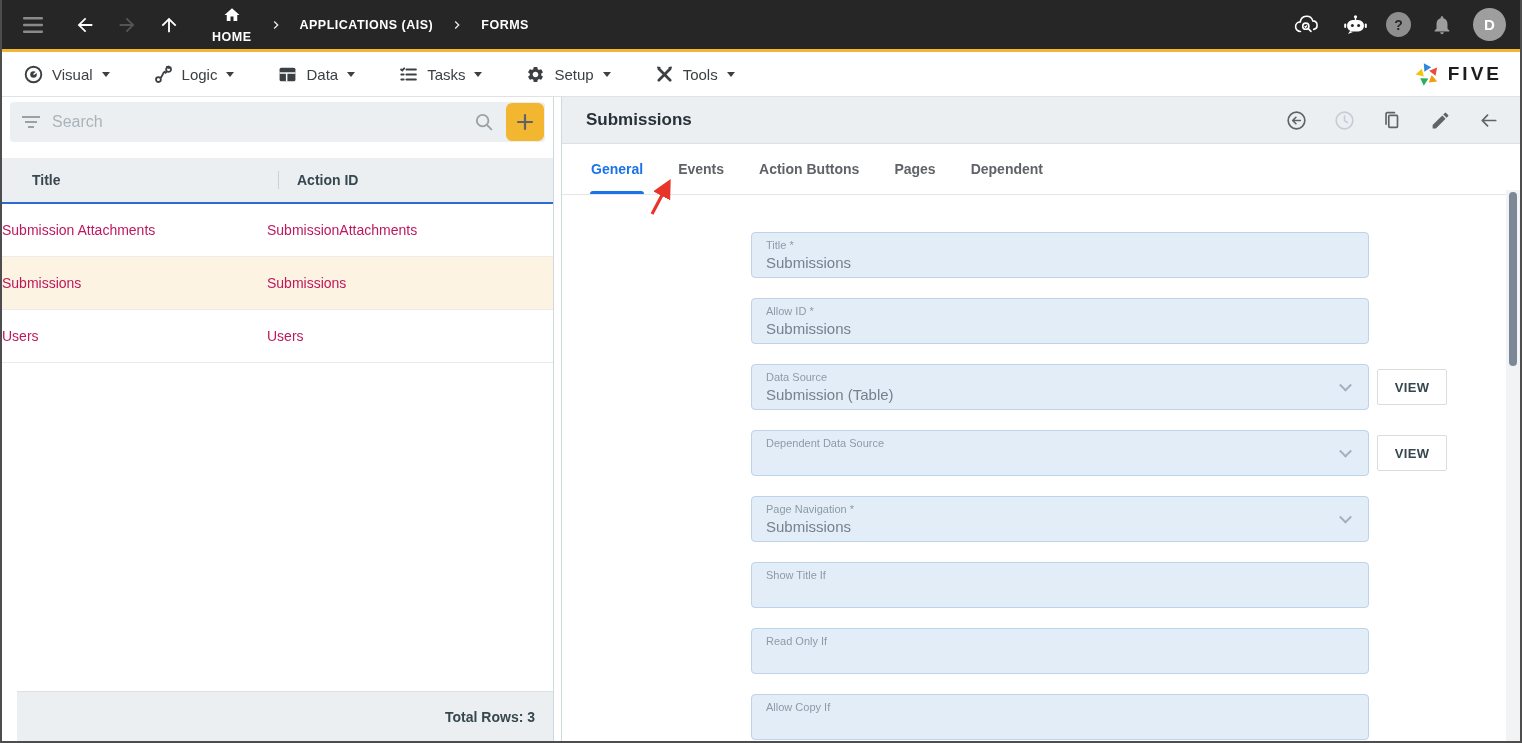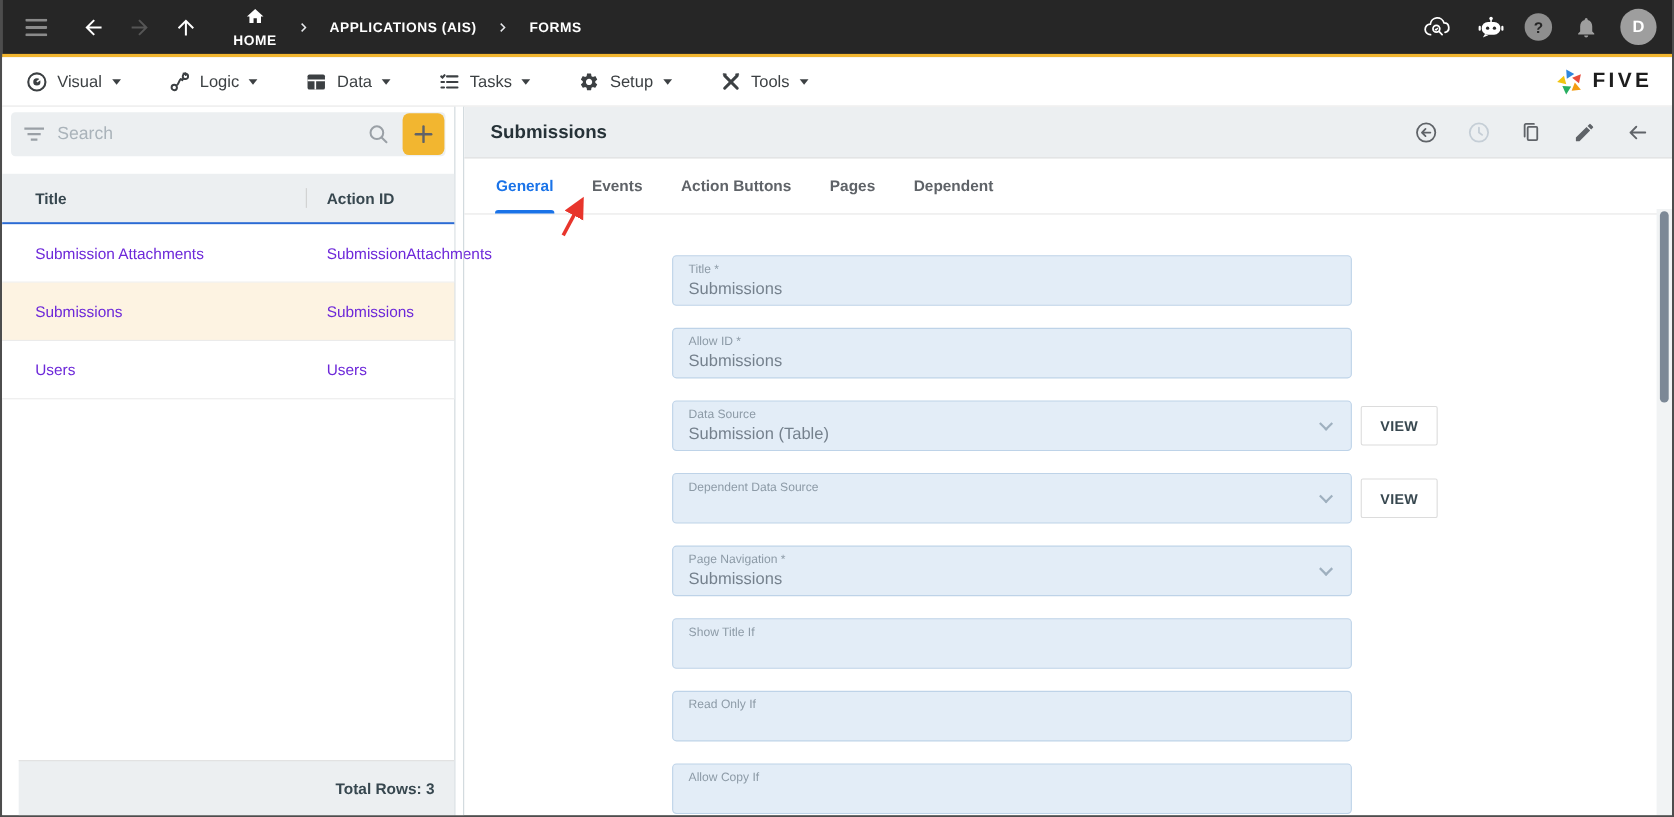--- a/index.html
+++ b/index.html
@@ -20,29 +20,29 @@
   .menubar { height:45px; background:#fff; border-bottom:1px solid #e2e2e2; display:flex; align-items:center; padding-left:22px; gap:44px; flex:0 0 auto; }
   .menu-item { display:flex; align-items:center; gap:9px; font-size:15px; color:#3c4043; cursor:pointer; }
   .caret-down { width:0; height:0; border-left:4.5px solid transparent; border-right:4.5px solid transparent; border-top:5.5px solid #3c4043; margin-top:1px; }
   .brand { margin-left:auto; margin-right:18px; display:flex; align-items:center; gap:7px; }
   .brand-word { font-weight:700; font-size:19px; letter-spacing:3px; color:#1d1d1d; }
 
   
   .main { flex:1 1 auto; display:flex; background:#fff; min-height:0; }
 
   
-  .left-panel { width:412px; border-right:1px solid #cfd8dc; position:relative; display:flex; flex-direction:column; }
+  .left-panel { width:552px; border-right:1px solid #cfd8dc; position:relative; display:flex; flex-direction:column; }
   .search-wrap { margin:5px 8px 0 8px; height:40px; background:#eceff1; border-radius:4px; display:flex; align-items:center; padding:0 0 0 12px; }
   .search-wrap input { flex:1; border:none; outline:none; background:transparent; font-size:16px; color:#424242; margin-left:12px; font-family:"Liberation Sans",sans-serif; }
   .search-wrap input::placeholder { color:#aab3ba; }
   .add-btn { width:38px; height:38px; margin:1px; border:none; border-radius:6px; background:#f2b630; display:flex; align-items:center; justify-content:center; cursor:pointer; flex:0 0 auto; }
   .lp-head { margin-top:16px; height:46px; background:#eceff1; border-bottom:2px solid #2b6bd4; display:grid; grid-template-columns:246px 1fr; align-items:center; padding-left:30px; font-weight:700; font-size:14px; color:#37474f; }
   .lp-col2 { position:relative; padding-left:19px; }
   .lp-head .lp-col2::before { content:''; position:absolute; left:0; top:50%; transform:translateY(-50%); width:1px; height:18px; background:#d0d0d0; }
-  .lp-row { height:53px; display:grid; grid-template-columns:246px 1fr; align-items:center; padding-left:30px; font-size:14px; color:#6d28d9; border-bottom:1px solid #ebebeb; cursor:pointer; background:#fff; }
+  .lp-row { height:53px; display:grid; grid-template-columns:246px 1fr; align-items:center; font-size:14px; color:#be185d; border-bottom:1px solid #ebebeb; cursor:pointer; background:#fff; }
   .lp-row.selected { background:#fdf3e2; }
   .lp-footer { position:absolute; left:15px; right:0; bottom:0; height:50px; background:#eceff1; border-top:1px solid #e0e0e0; display:flex; align-items:center; justify-content:flex-end; padding-right:18px; font-weight:700; font-size:14px; color:#37474f; }
 
   .panel-gap { width:7px; background:#fff; }
 
   
   .right-panel { flex:1; border-left:1px solid #cfd8dc; position:relative; display:flex; flex-direction:column; overflow:hidden; }
   .rp-header { height:47px; background:#eceff1; border-bottom:1px solid #e0e0e0; display:flex; align-items:center; padding:0 20px 0 24px; flex:0 0 auto; }
   .rp-title { font-size:17px; font-weight:700; color:#263238; }
   .rp-icons { margin-left:auto; display:flex; align-items:center; gap:24px; }

